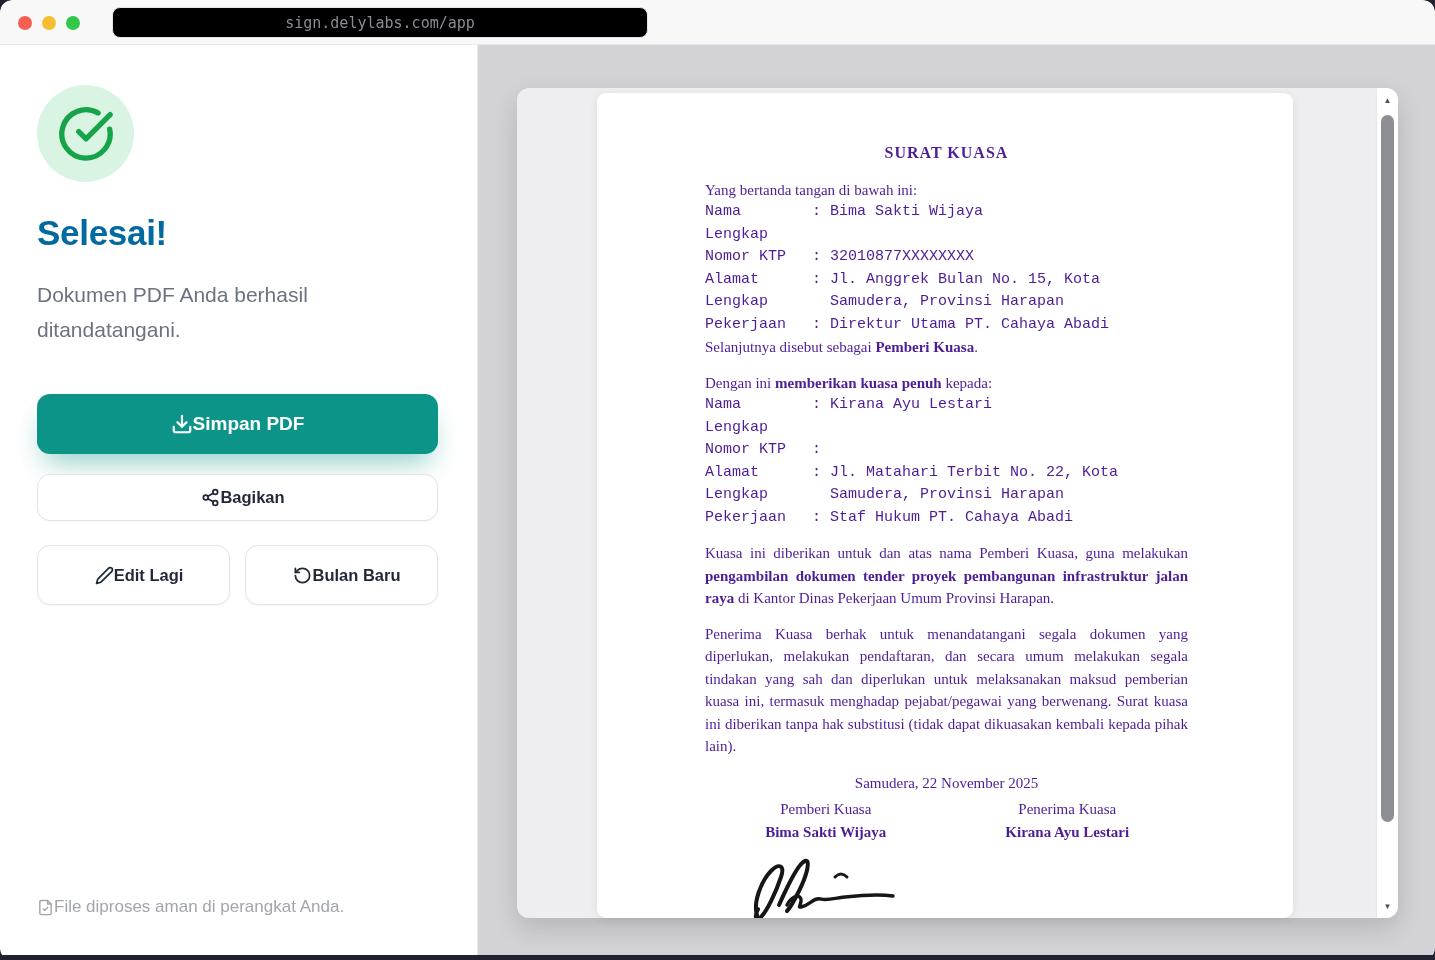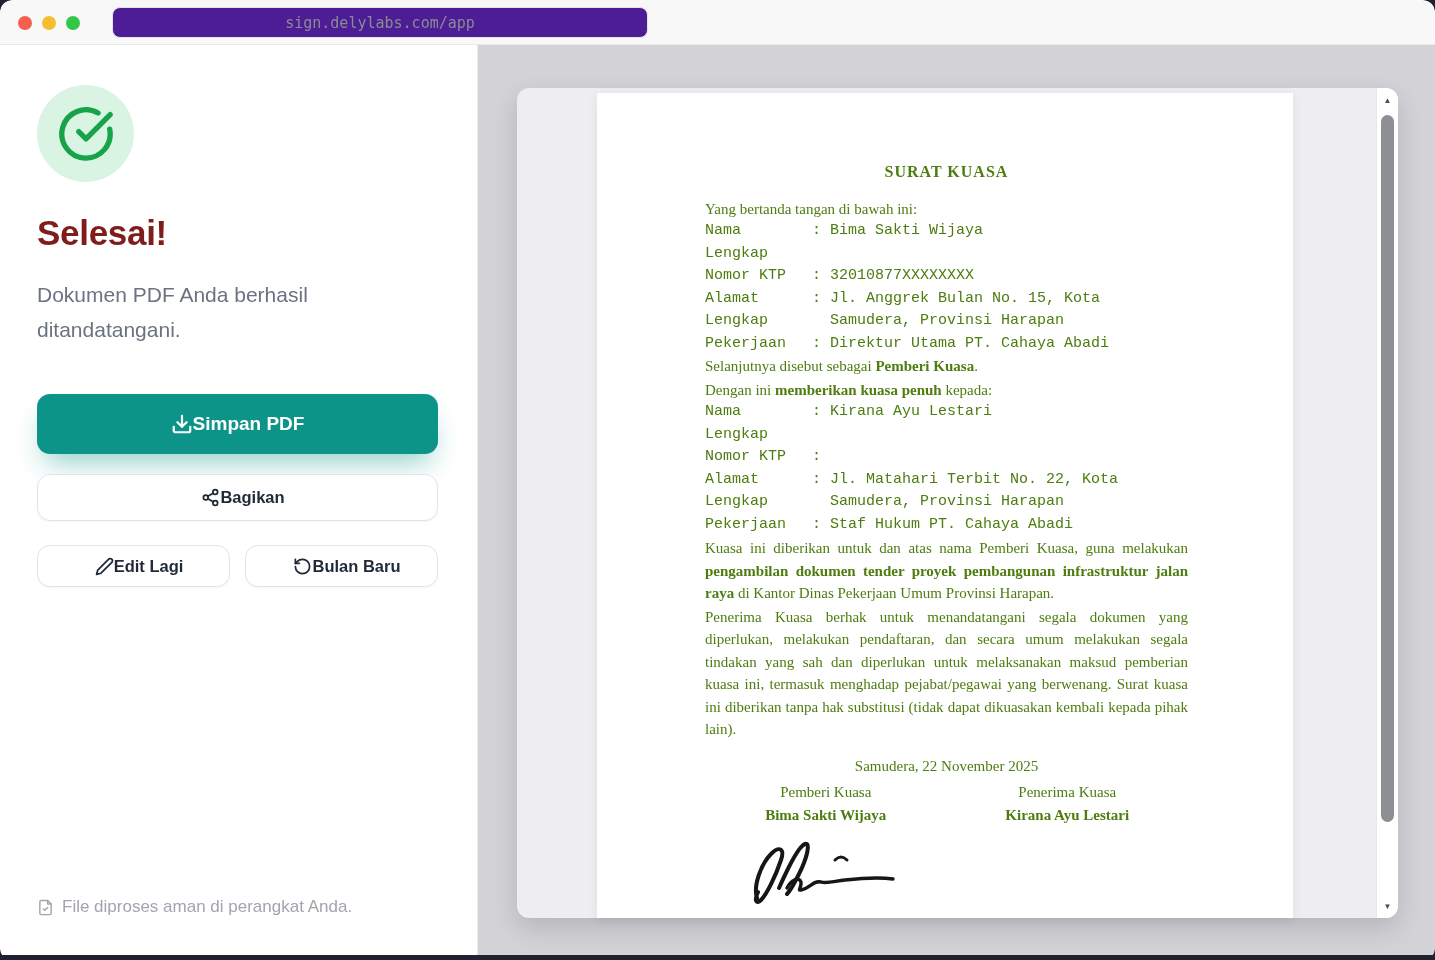--- a/index.html
+++ b/index.html
@@ -19,36 +19,36 @@
     background:#f8f8f9; border-bottom:1px solid #e8e8ea;
     border-radius:12px 12px 0 0;
   }
   .traffic { position:absolute; top:16px; left:18px; display:flex; gap:10px; }
   .light { width:14px; height:14px; border-radius:50%; }
   .light.red { background:#f45f52; }
   .light.yellow { background:#f6bd30; }
   .light.green { background:#33c748; }
   .urlbar {
     position:absolute; left:112px; top:7px; width:536px; height:31px;
-    background:#4c1d95; border:1px solid #e4e4e8; border-radius:8px;
+    background:#000000; border:1px solid #e4e4e8; border-radius:8px;
     display:flex; align-items:center; justify-content:center;
     font-family:"DejaVu Sans Mono","Liberation Mono",monospace;
     font-size:15px; color:#8b8b94;
   }
   
   .sidebar {
     position:absolute; top:45px; left:0; width:478px; height:910px;
     background:#ffffff; border-right:1px solid #ebebee; padding:40px 40px 0 37px;
   }
   .success-badge {
     width:97px; height:97px; border-radius:50%;
     background:#d9f4e2; display:flex; align-items:center; justify-content:center;
   }
   .h1 {
-    margin-top:31px; font-size:35px; font-weight:700; color:#7f1d1d;
+    margin-top:31px; font-size:35px; font-weight:700; color:#0369a1;
     letter-spacing:-0.3px;
   }
   .subtitle {
     margin-top:24px; width:350px;
     font-size:21px; line-height:35px; color:#6b7280;
   }
   .btn {
     display:flex; align-items:center; justify-content:center; 
     width:401px; border-radius:13px; cursor:pointer;
     font-family:"Liberation Sans",sans-serif;
@@ -59,52 +59,52 @@
     box-shadow:0 16px 28px -8px rgba(13,148,136,0.45);
   }
   .btn-secondary {
     background:#ffffff; border:1px solid #e4e4e8; color:#1f2937;
     font-size:16.5px; font-weight:700;
     box-shadow:0 1px 2px rgba(0,0,0,0.04);
     padding-left:11px;
   }
   .btn-share { margin-top:20px; height:47px; }
   .btn-row { margin-top:24px; display:flex; gap:15px; width:401px; }
-  .btn-half { width:193px; height:42px; }
+  .btn-half { width:193px; height:60px; }
   .footer-note {
     position:absolute; left:37px; bottom:38px;
-    display:flex; align-items:center; gap:8px;
+    display:flex; align-items:center; 
     font-size:17px; color:#a2a5ad;
   }
   
   .rightpane {
     position:absolute; top:45px; left:478px; width:957px; height:910px;
     background:#d2d2d7;
   }
   .viewer {
     position:absolute; left:39px; top:43px; width:881px; height:830px;
     background:#eeeef1; border-radius:12px;
     box-shadow:0 10px 26px rgba(0,0,0,0.14);
   }
   .page {
     position:absolute; left:80px; top:5px; width:696px; height:825px;
     background:#ffffff; box-shadow:0 2px 10px rgba(0,0,0,0.07);
-    padding:68px 105px 0 108px; overflow:hidden;
+    padding:49px 105px 0 108px; overflow:hidden;
     font-family:"Liberation Serif","DejaVu Serif",serif;
-    font-size:15px; line-height:22.5px; color:#4d7c0f;
+    font-size:15px; line-height:22.5px; color:#4c1d95;border-radius:9px;
   }
   .doc-title {
     text-align:center; font-weight:700; font-size:16px;
     letter-spacing:1px; margin-bottom:14px;
   }
   .kv-row { display:flex;font-family:Liberation Mono, monospace; }
   .kv-label { width:107px; flex:none; }
   .kv-colon { width:18px; flex:none; }
   .kv-value { flex:1; }
-  .block { margin-top:1px; }
+  .block { margin-top:13px; }
   .just { text-align:justify; }
   b, .bold { font-weight:700; }
   .date-line { margin-top:14px; text-align:center; }
   .sig-row { margin-top:4px; display:flex; }
   .sig-col { width:50%; text-align:center; }
   .sig-name { font-weight:700; margin-top:0px; }
   .sig-scribble { margin-top:10px; height:80px; display:flex; justify-content:center; }
   
   .scroll-track {
     position:absolute; right:0; top:0; width:21px; height:830px;

